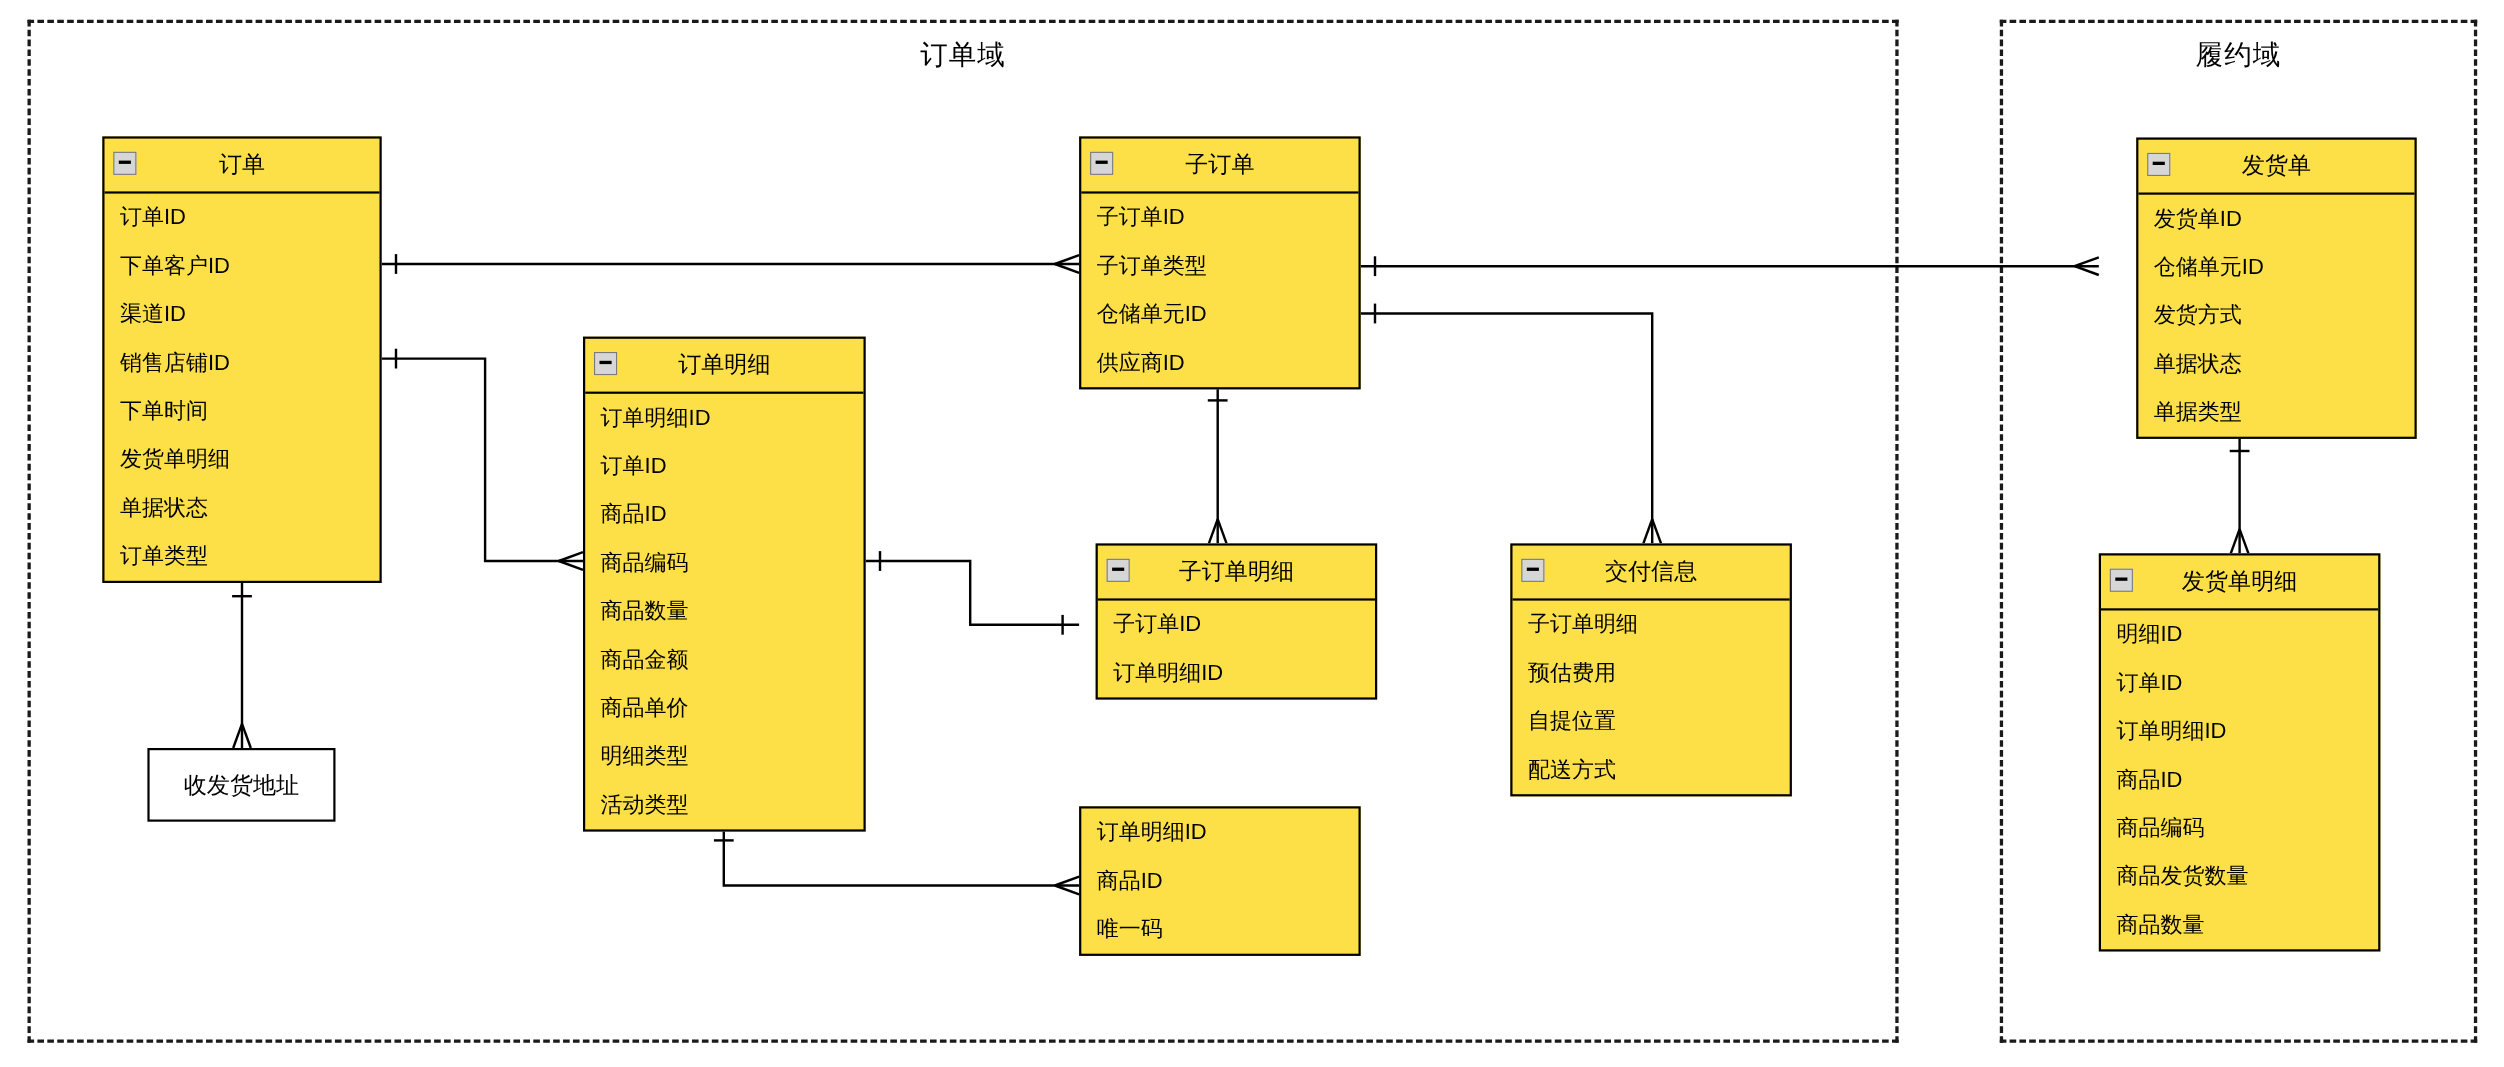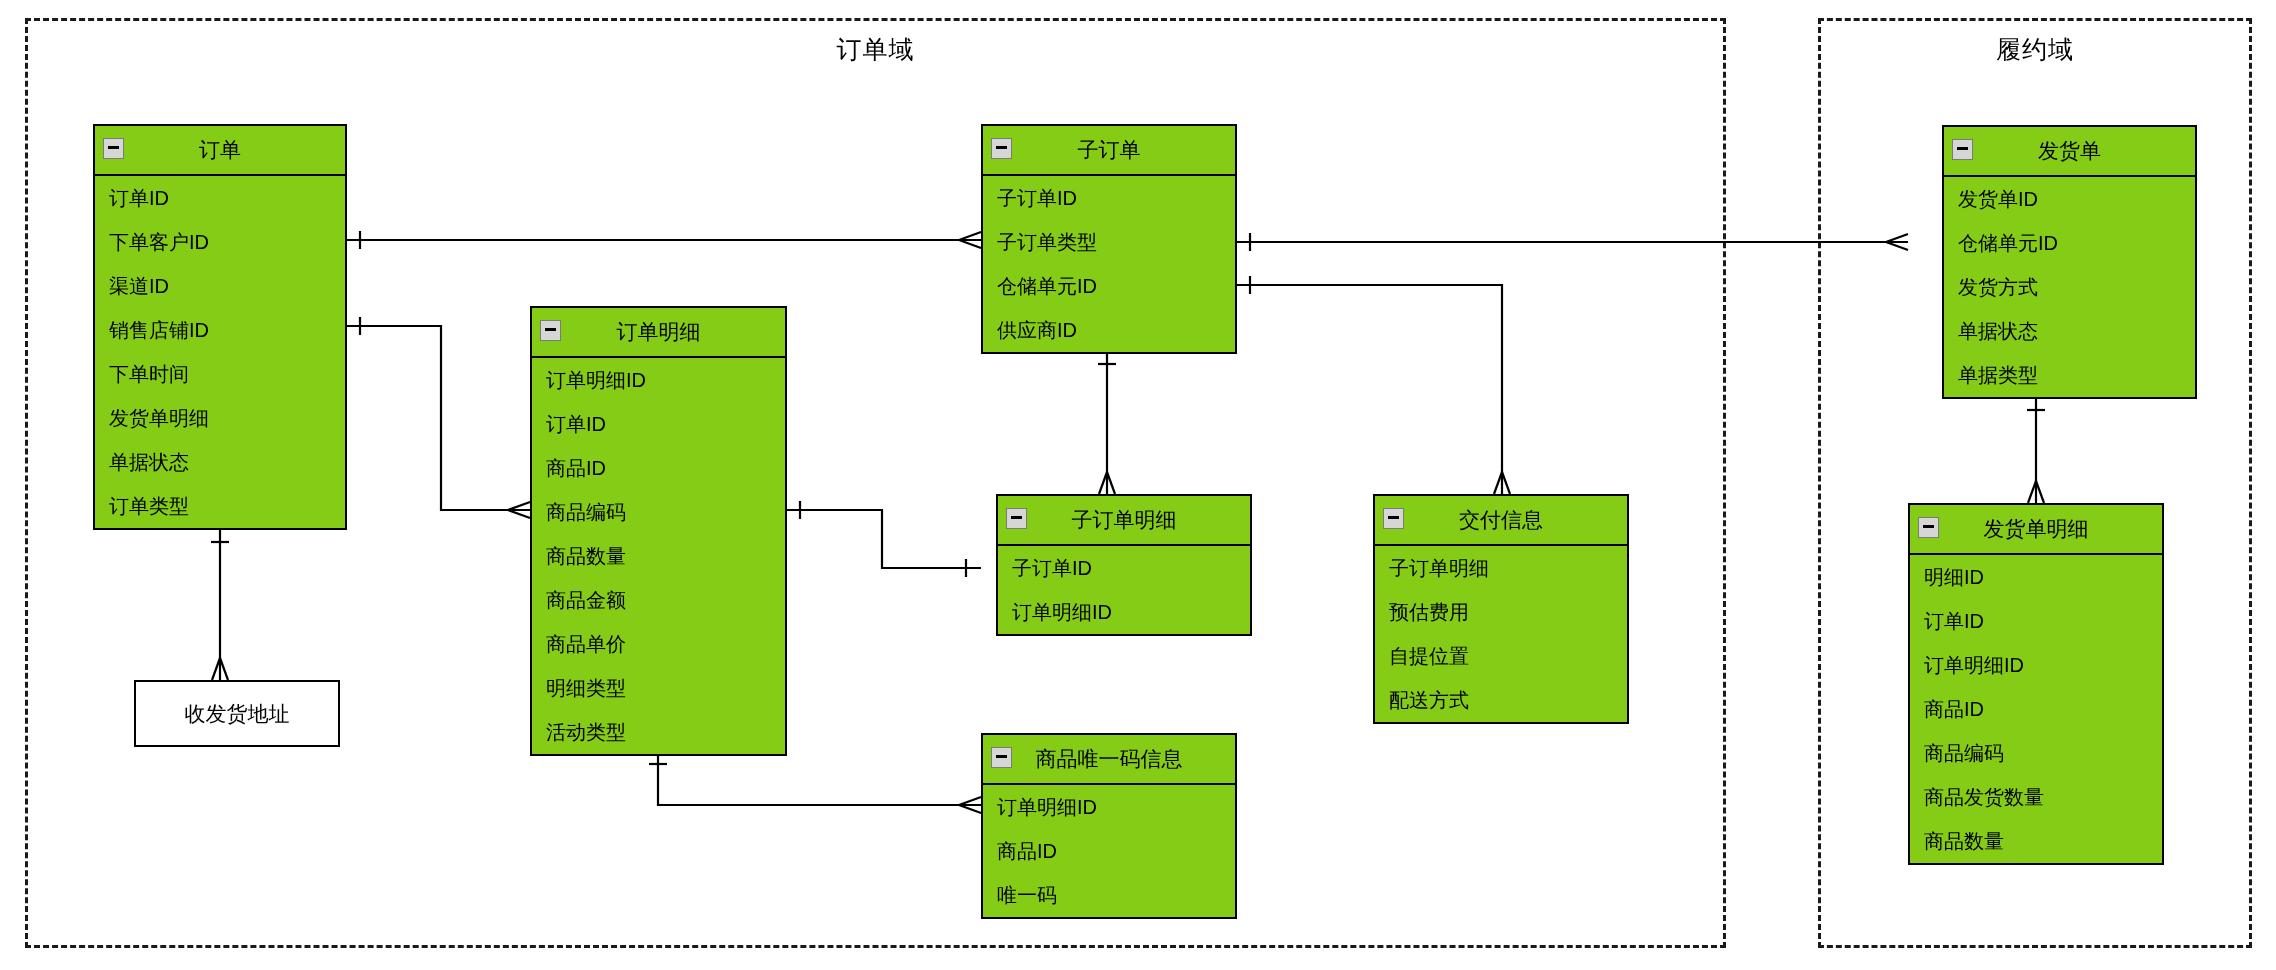--- a/index.html
+++ b/index.html
@@ -41,21 +41,21 @@
     left: 0; top: 0;
     width: 2276px; height: 970px;
     z-index: 2;
   }
   #connectors g { stroke: #000; stroke-width: 2.2; fill: none; }
   
   .entity {
     position: absolute;
     box-sizing: border-box;
     border: 2px solid #000;
-    background: #84cc16;
+    background: #fde047;
     z-index: 3;
   }
   .entity-header {
     position: relative;
     height: 50px;
     border-bottom: 2px solid #000;
     box-sizing: border-box;
   }
   .entity-title {
     display: block;
@@ -108,21 +108,21 @@
   }
   
   #e-order          { left: 93px;   top: 124px; width: 254px; }
   #e-sub-order      { left: 981px;  top: 124px; width: 256px; }
   #e-order-detail   { left: 530px;  top: 306px; width: 257px; }
   #e-sub-order-detail { left: 981px; top: 494px; width: 256px; margin-left: 15px; }
   #e-delivery-info  { left: 1373px; top: 494px; width: 256px; }
   #e-unique-code    { left: 981px;  top: 733px; width: 256px; }
   #e-shipment       { left: 1908px; top: 125px; width: 255px; margin-left: 34px; }
   #e-shipment-detail{ left: 1908px; top: 503px; width: 256px; }
-  #e-address        { left: 134px;  top: 680px; width: 206px; height: 67px; }
+  #e-address        { left: 134px;  top: 680px; width: 171px; height: 67px; }
 </style>
 </head>
 <body>
 
 <div id="canvas">
 
   <div class="domain" id="domain-order">
     <div class="domain-title">订单域</div>
   </div>
   <div class="domain" id="domain-fulfill">
@@ -260,24 +260,20 @@
     </div>
     <div class="fields">
         <div class="field">子订单明细</div>
         <div class="field">预估费用</div>
         <div class="field">自提位置</div>
         <div class="field">配送方式</div>
       </div>
   </div>
 
   <div class="entity" id="e-unique-code">
-    <div class="entity-header">
-      <span class="collapse"></span>
-      <span class="entity-title">商品唯一码信息</span>
-    </div>
     <div class="fields">
         <div class="field">订单明细ID</div>
         <div class="field">商品ID</div>
         <div class="field">唯一码</div>
       </div>
   </div>
 
   <div class="entity" id="e-shipment">
     <div class="entity-header">
       <span class="collapse"></span>

